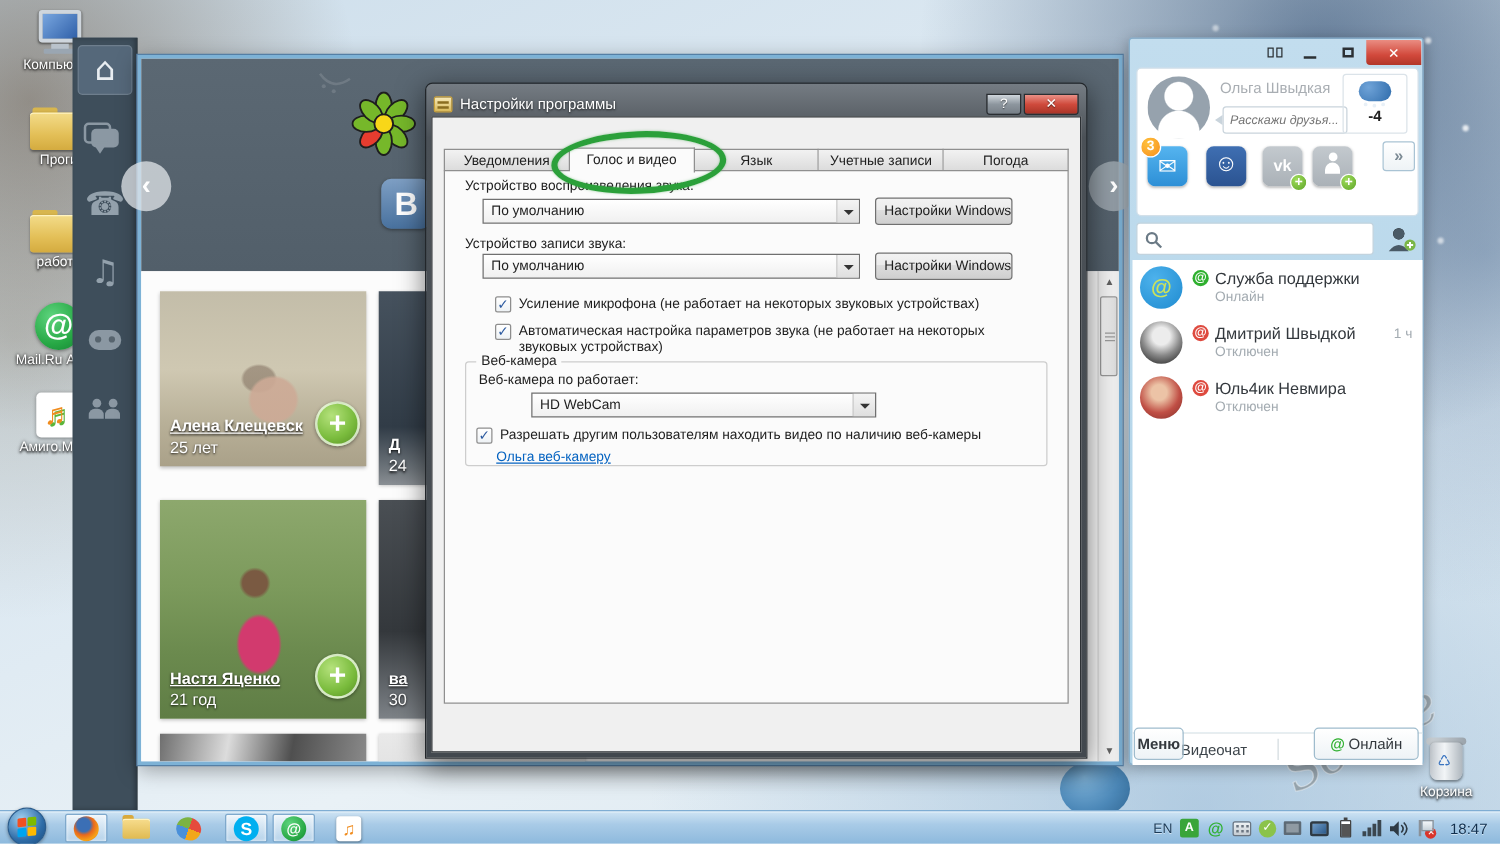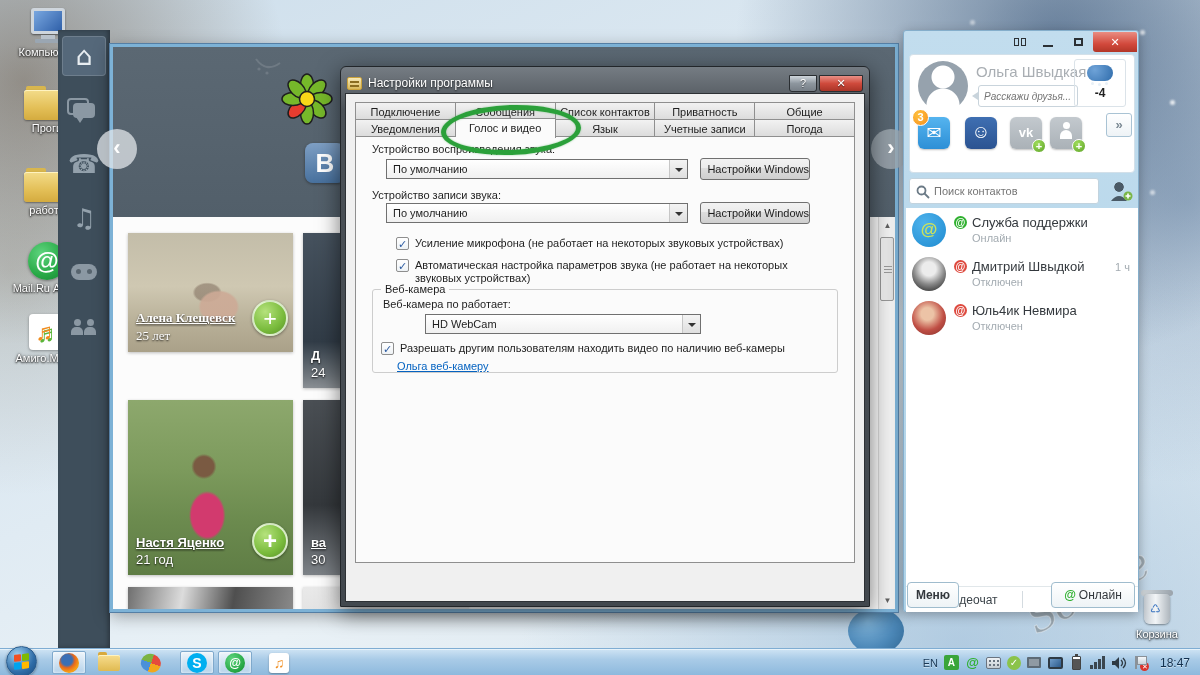--- a/index.html
+++ b/index.html
@@ -156,21 +156,21 @@
   .wc-strip { position:absolute; right:1px; top:1px; display:flex; height:20px; }
   .wc { width:30px; height:20px; display:flex; align-items:center; justify-content:center; }
   .wc-tile { width:26px; } .wc-close { width:44px; background:linear-gradient(180deg,#ea8d82,#d2493c 60%,#b23628); border-radius:0 2px 0 3px; color:#fff; font-size:11px; font-weight:bold; }
   .wc-tile i { width:5px; height:8px; border:1.5px solid #2b3034; display:inline-block; margin:0 1px; }
   .wc-min i { width:10px; height:0; border-bottom:2px solid #2b3034; display:inline-block; margin-top:8px; }
   .wc-max i { width:9px; height:8px; border:2px solid #2b3034; display:inline-block; }
   .icq-head { position:absolute; left:5px; top:23px; width:226px; height:119px; background:#fff; border-radius:4px; border:1px solid #d3e0e9; }
   .avatar { position:absolute; left:8px; top:6px; width:50px; height:50px; border-radius:50%;
      background:radial-gradient(circle at 50% 32%, #fff 0 11px, rgba(255,255,255,0) 12px),
        radial-gradient(circle at 50% 88%, #fff 0 16px, rgba(255,255,255,0) 17px), #96a2ad; overflow:hidden; }
-  .u-name { position:absolute; left:66px; top:8px; font-size:15px; color:#a9aeb3; }
+  .u-name { position:absolute; left:66px; top:8px; font-size:12px; color:#a9aeb3; }
   .status-wrap { position:absolute; left:68px; top:30px; width:100px; }
   .status-input { width:100%; height:22px; border:1px solid #c9d4dc; border-radius:3px; font-style:italic; font-size:10px; color:#9aa2a8; padding:0 5px; font-family:inherit; }
   .status-wrap:before { content:""; position:absolute; left:-6px; top:7px; border-top:4px solid transparent; border-bottom:4px solid transparent; border-right:6px solid #c9d4dc; }
   .weather { position:absolute; right:8px; top:4px; width:52px; height:48px; border:1px solid #dbe3e9; border-radius:3px; text-align:center; }
   .w-cloud { width:26px; height:16px; margin:5px auto 0; border-radius:9px; background:radial-gradient(circle at 30% 30%, #6fa3d8, #2f6cab); position:relative; }
   .w-cloud:before { content:""; position:absolute; left:4px; bottom:-4px; width:3px; height:3px; border-radius:50%; background:#e8f0f7;
      box-shadow:7px 1px 0 #e8f0f7, 14px 0 0 #e8f0f7; }
   .w-temp { font-size:12px; font-weight:bold; color:#222; margin-top:5px; }
   .sq-ico { position:absolute; top:62px; width:32px; height:32px; border-radius:6px; color:#fff; text-align:center; box-shadow:0 1px 2px rgba(0,0,0,.25); }
   .ic-mail { left:8px; background:linear-gradient(180deg,#55b4ef,#2d8fd6); font-size:18px; line-height:32px; }
@@ -201,21 +201,21 @@
   .cstat { position:absolute; left:48px; top:8px; width:13px; height:13px; border-radius:50%; font-size:10px; font-weight:bold; line-height:13px; text-align:center; color:#fff; }
   .cstat.on { background:#2fb02f; } .cstat.off { background:#de4a3f; }
   .cname { position:absolute; left:66px; top:7px; font-size:13px; color:#33383d; }
   .csub { position:absolute; left:66px; top:24px; font-size:11px; color:#a3abb1; }
   .ctime { position:absolute; right:8px; top:9px; font-size:11px; color:#a3abb1; }
   .chatbar { position:absolute; left:2px; top:555px; width:232px; height:26px; background:#fff; border-top:1px solid #e1e7ea; display:flex; }
   .chatbar .half { flex:1; display:flex; align-items:center; justify-content:center; gap:6px; font-size:12px; color:#3c444a; }
   .chatbar .div { width:1px; background:#d4dbe0; margin:4px 0; }
   .gplus { color:#5da428; font-weight:bold; font-size:15px; }
   .icq-footer { position:absolute; left:0; bottom:0; width:100%; height:31px; }
-  .menu-btn { position:absolute; left:3px; bottom:3px; width:52px; height:26px; background:linear-gradient(180deg,#fff,#eef3f6);
+  .menu-btn { position:absolute; left:3px; bottom:3px; width:40px; height:26px; background:linear-gradient(180deg,#fff,#eef3f6);
      border:1px solid #9fbccd; border-radius:4px; font-size:12px; font-weight:bold; color:#33383d; text-align:center; line-height:24px; }
   .online-btn { position:absolute; right:3px; bottom:3px; width:84px; height:26px; background:linear-gradient(180deg,#fff,#eef3f6);
      border:1px solid #9fbccd; border-radius:4px; font-size:12px; color:#33383d; text-align:center; line-height:24px; }
   .online-btn .at { color:#2fb02f; font-weight:bold; margin-right:3px; }
 
   
   .taskbar { position:absolute; left:0; bottom:0; width:100%; height:27px; z-index:9;
      background:linear-gradient(180deg,#cfe4f4,#a9cbe7 40%,#8db9dd); border-top:1px solid #7fadd3; box-shadow:inset 0 1px 0 #e6f2fa; }
   .orb { position:absolute; left:6px; top:-3px; width:31px; height:31px; border-radius:50%;
      background:radial-gradient(circle at 35% 28%, #9fd0f0, #2f6da8 60%, #17497c); border:1px solid #2b5c8c; box-shadow:0 1px 3px rgba(0,0,0,.4); }
@@ -345,21 +345,21 @@
       <path d="M3 4 q10 14 24 4" fill="none" stroke="rgba(255,255,255,.25)" stroke-width="2"></path>
       <circle cx="6" cy="14" r="1.6" fill="rgba(255,255,255,.25)"></circle>
         <circle cx="14" cy="18" r="1.6" fill="rgba(255,255,255,.25)"></circle>
     </svg>
   </div>
   <div class="nav-circle nav-back">‹</div>
   <div class="nav-circle nav-forward">›</div>
 
   <div class="mw-content">
 
-    <div class="pcard photo-beach" style="left:15px; top:16px; height:119px;font-family:Liberation Serif, serif;">
+    <div class="pcard photo-beach" style="left:15px; top:16px; height:140px;">
       <div class="meta">
         <div class="nm">Алена Клещевск</div>
         <div class="ag">25 лет</div>
       </div>
       <div class="addplus">+</div>
     </div>
 
     <div class="pcard photo-denim" style="left:190px; top:16px; height:155px;">
       <div class="meta">
         <div class="nm">Д</div>
@@ -398,27 +398,20 @@
 <div class="dialog">
   <div class="dlg-titlebar">
     <i class="dlg-ico"></i>
     <span class="dlg-title">Настройки программы</span>
     <span class="dlg-winbtns">
       <span class="dlg-help">?</span>
       <span class="dlg-close">✕</span>
     </span>
   </div>
   <div class="dlg-body">
-    <div class="tabrow tabrow1">
-      <div class="tab">Подключение</div>
-      <div class="tab">Сообщения</div>
-      <div class="tab">Список контактов</div>
-      <div class="tab">Приватность</div>
-      <div class="tab">Общие</div>
-    </div>
     <div class="tabrow tabrow2">
       <div class="tab">Уведомления</div>
       <div class="tab active">Голос и видео</div>
       <div class="tab">Язык</div>
       <div class="tab">Учетные записи</div>
       <div class="tab">Погода</div>
     </div>
 
     <div class="tabpage">
       <div class="lab" style="left:16px; top:6px;">Устройство воспроизведения звука:</div>
@@ -505,21 +498,20 @@
     </div>
   </div>
   <div class="expand-btn">»</div>
 
   <div class="search-row">
     <div class="search-box">
       <svg width="14" height="14" viewBox="0 0 14 14">
         <circle cx="5.5" cy="5.5" r="4" fill="none" stroke="#6b7a86" stroke-width="1.8"></circle>
         <line x1="8.5" y1="8.5" x2="13" y2="13" stroke="#6b7a86" stroke-width="1.8"></line>
       </svg>
-      <input class="search-input" placeholder="Поиск контактов" style="">
     </div>
     <svg class="addperson" viewBox="0 0 24 22">
       <circle cx="10" cy="7" r="4.5" fill="#4a5ува"></circle>
         <circle cx="10" cy="7" r="4.5" fill="#4a5a66"></circle>
       <path d="M2 21 q8 -10 16 0 z" fill="#4a5a66"></path>
       <circle cx="19" cy="16" r="4.5" fill="#7ab648"></circle>
       <path d="M19 13.5 v5 M16.5 16 h5" stroke="#fff" stroke-width="1.6"></path>
     </svg>
   </div>
 

